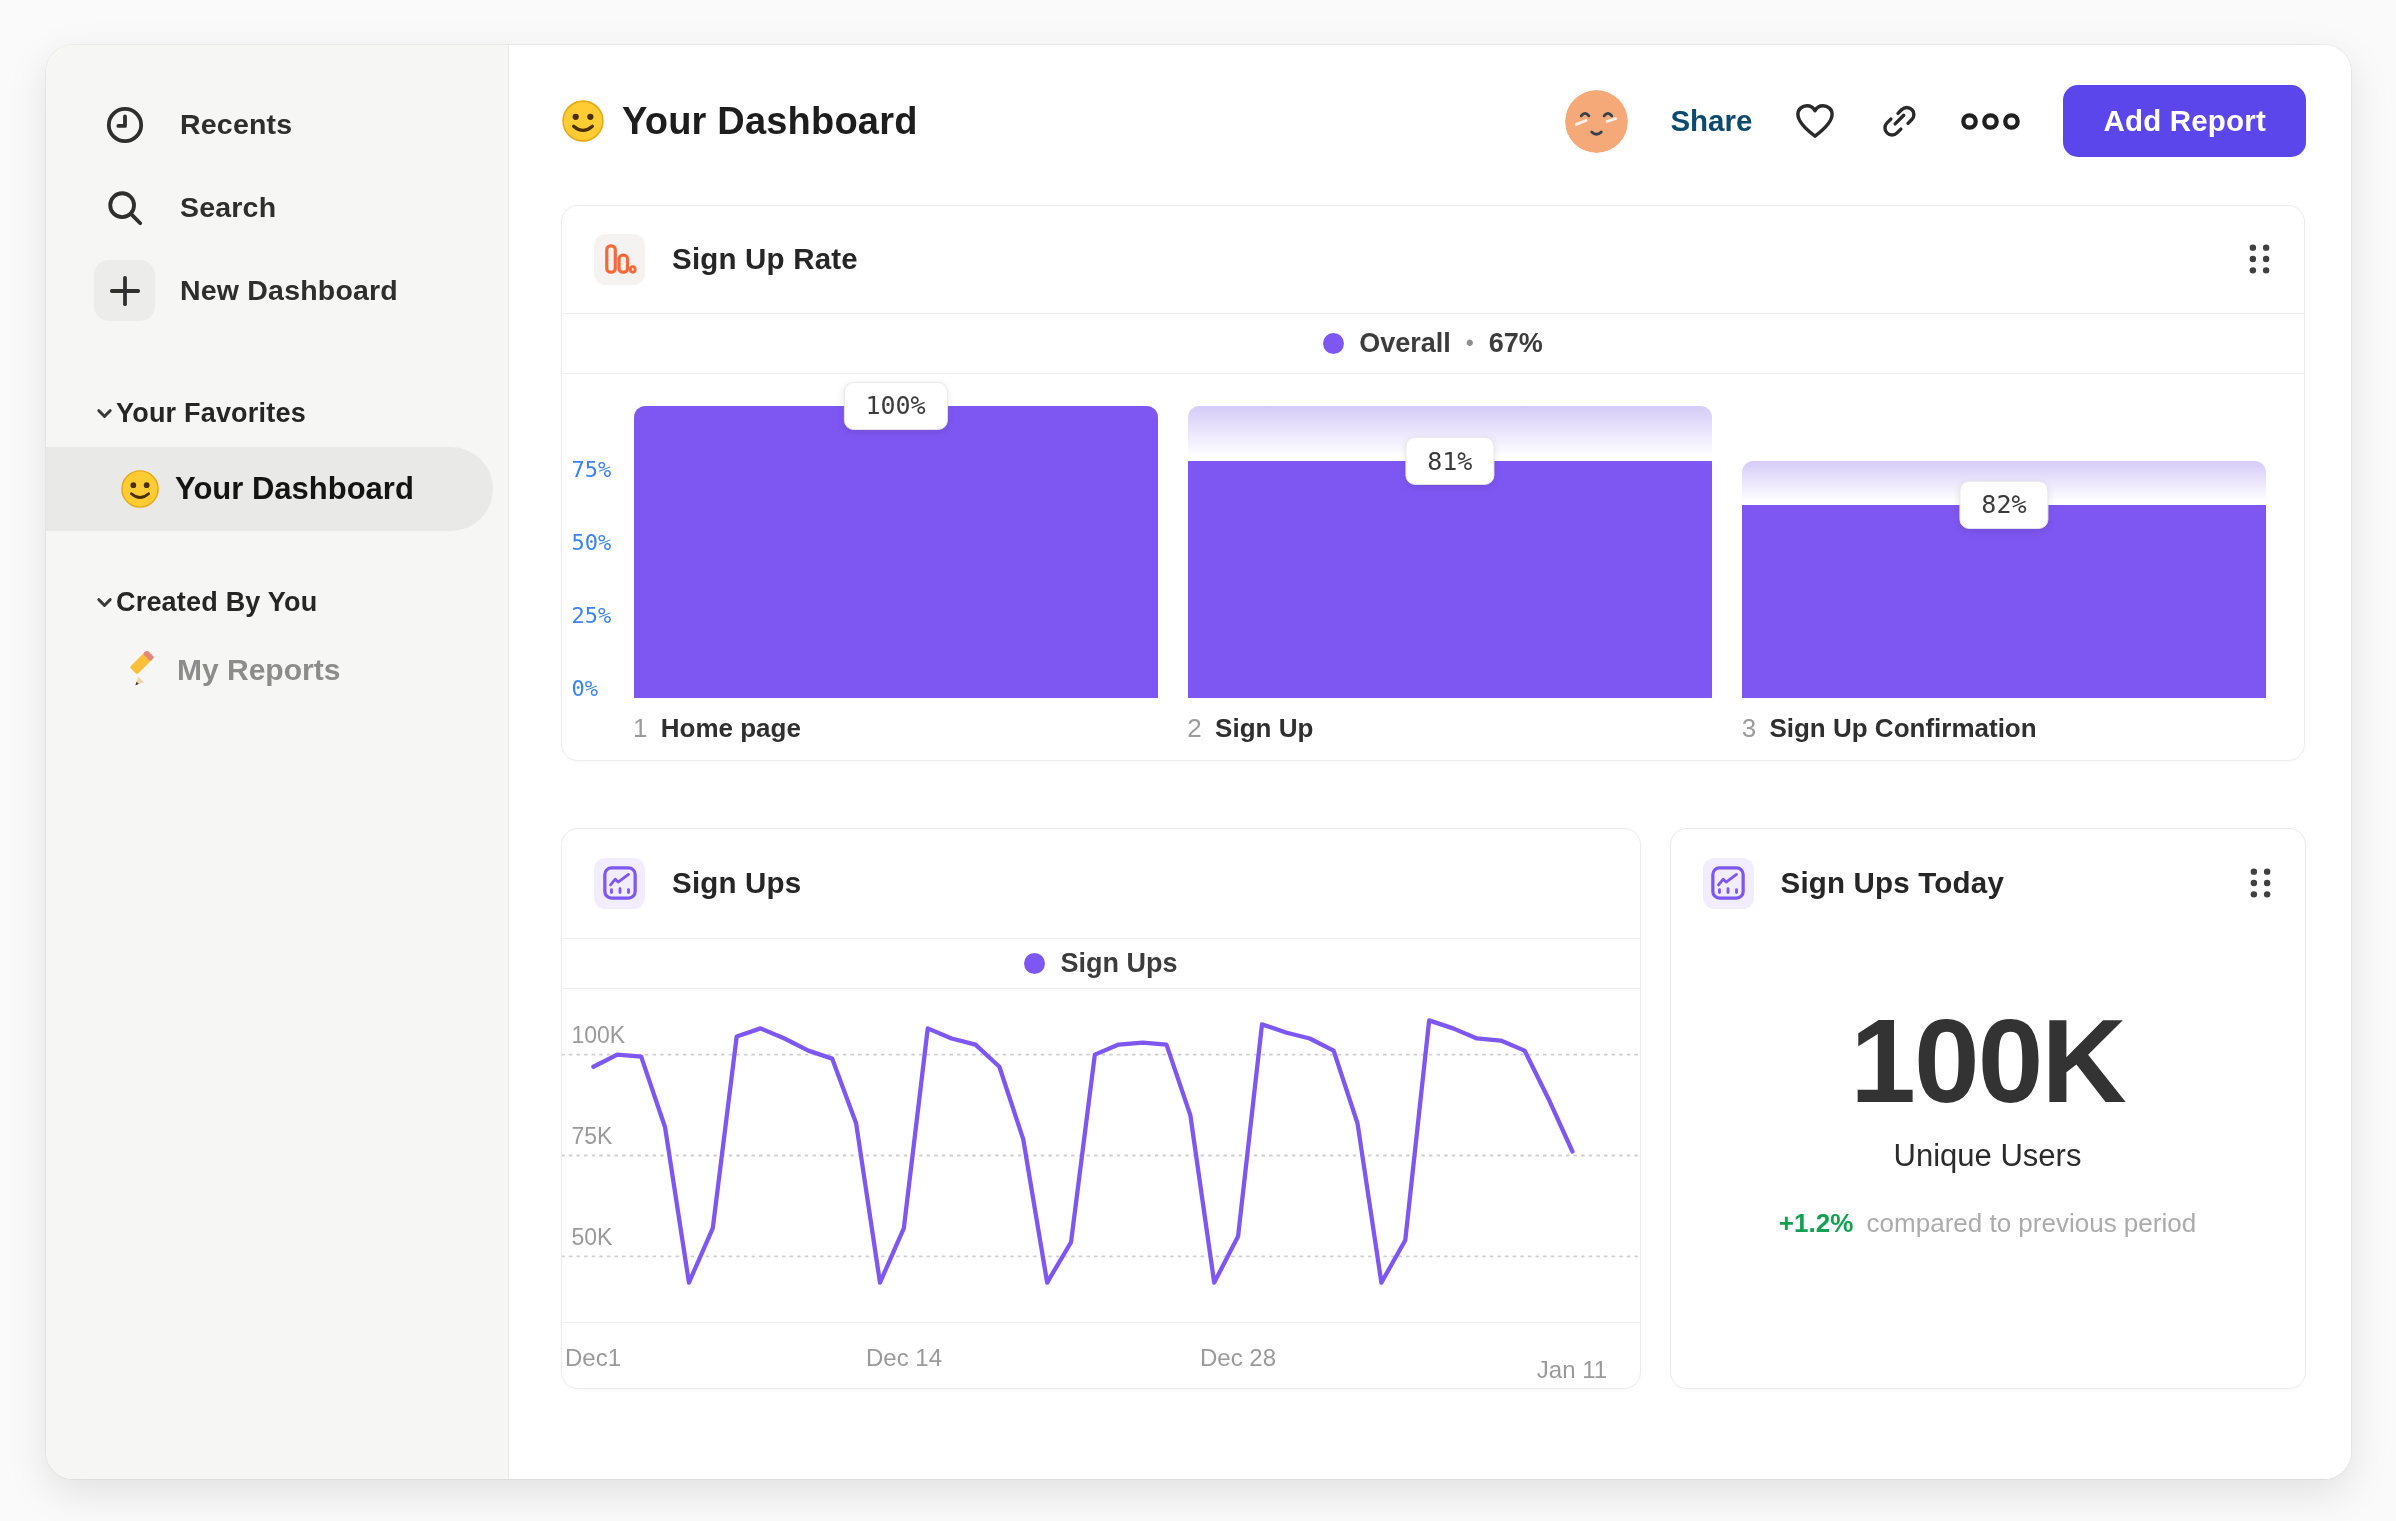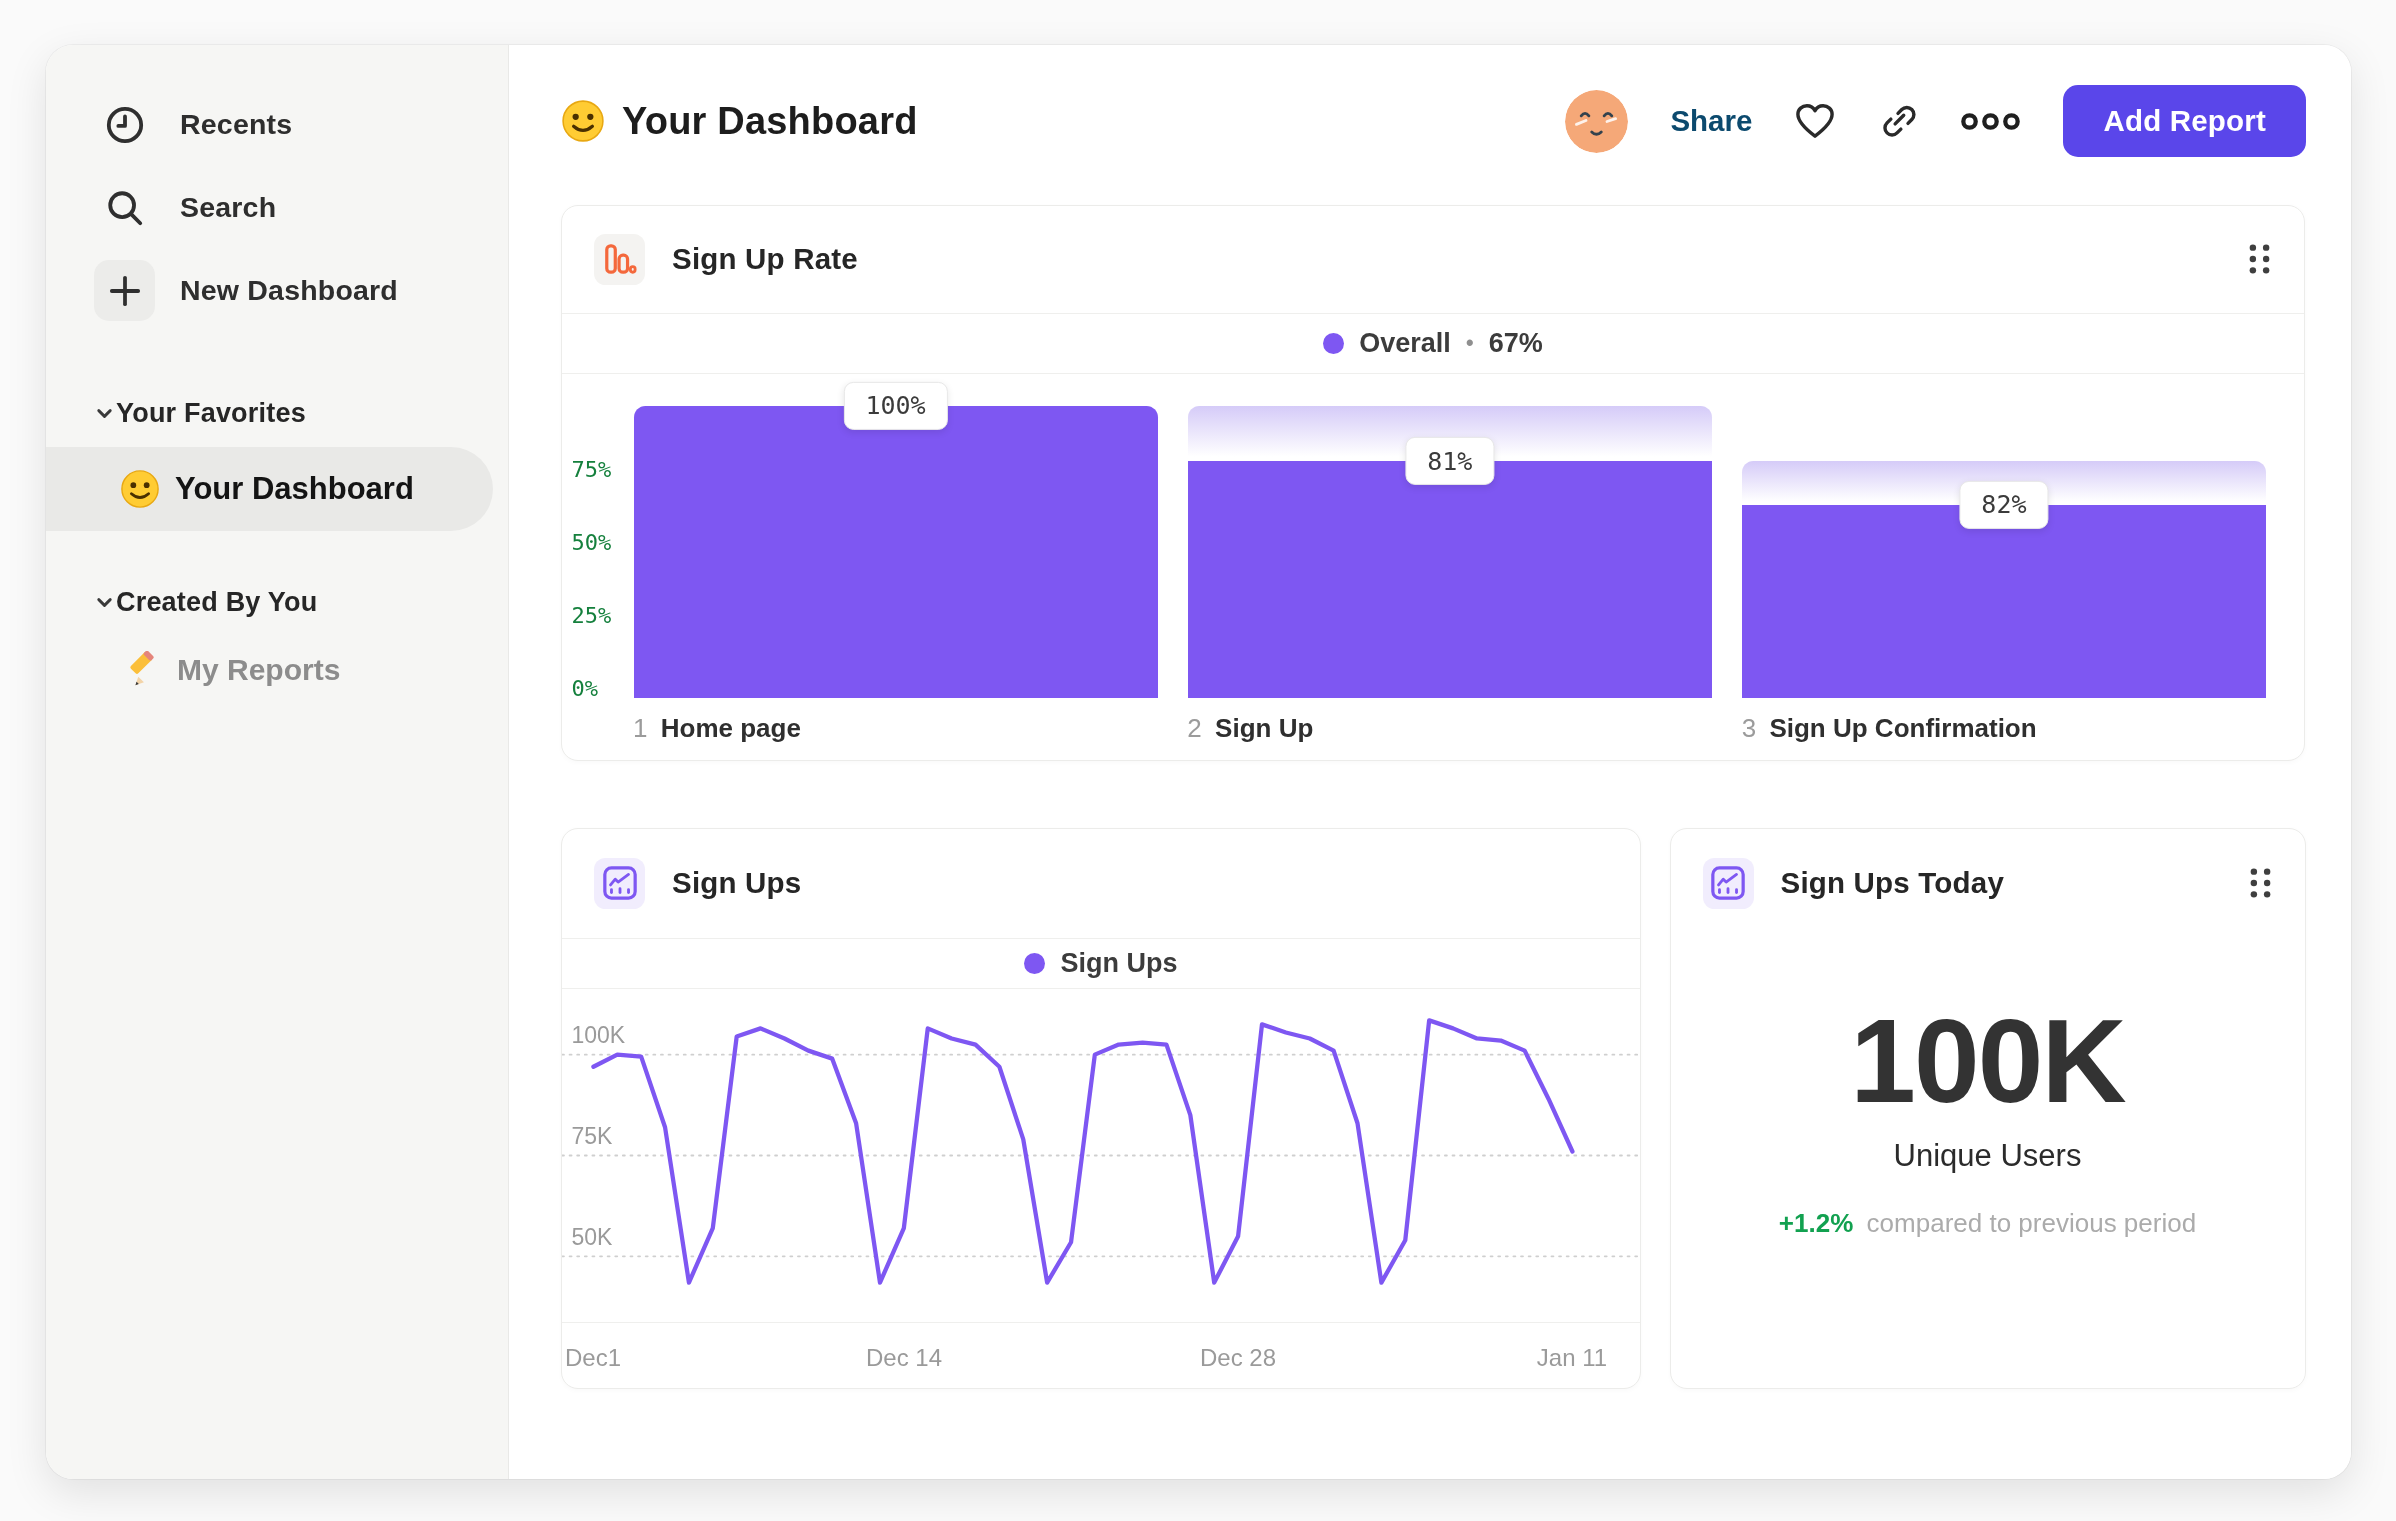--- a/index.html
+++ b/index.html
@@ -71,21 +71,21 @@
   .divider { height:1px; background:#efefed; width:100%; }
   .legend-row { height:59px; display:flex; align-items:center; justify-content:center; gap:15px; }
   .legend-dot { width:21px; height:21px; border-radius:50%; background:#7e57f2; }
   .legend-txt { font-size:27px; font-weight:600; color:#3c3c3c; }
   .legend-sep { font-size:23px; color:#8f8f8f; }
 
   
   .funnel-card { margin-top:7.6px; height:556px; width:1744px; }
   .funnel-body { padding:32px 38px 0 9.5px; display:flex; }
   .funnel-ylabels { width:62px; position:relative; height:292px; flex-shrink:0; }
-  .funnel-ylabels .yl { position:absolute; left:0; font-size:22px; color:#15803d; }
+  .funnel-ylabels .yl { position:absolute; left:0; font-size:22px; color:#3b82f6; }
   .funnel-bars { flex:1; display:flex; gap:30px; height:292px; }
   .bar-track { flex:1; position:relative; height:100%; }
   .bar-cap { position:absolute; left:0; right:0; border-radius:11.4px 11.4px 0 0;
              background:linear-gradient(180deg, #d5cbf8 0%, rgba(255,255,255,0) 92%); }
   .bar-solid { position:absolute; left:0; right:0; bottom:0; background:#7e57f2; }
   .bar-solid.rounded { border-radius:11.4px 11.4px 0 0; }
   .bar-tip {
     position:absolute; left:50%; transform:translate(-50%,-50%);
     background:#fff; border:1px solid #e8e8e8; border-radius:9.5px;
     box-shadow:0 2.9px 7.6px rgba(0,0,0,.09);
@@ -350,21 +350,21 @@
               <polyline points="33.0,81.7 58.1,69.0 83.2,71.1 108.3,145.3 133.4,308.6 158.5,251.3 183.6,49.9 208.7,41.4 233.8,52.0 258.9,64.8 284.0,73.2 309.1,141.1 334.2,308.6 359.3,251.3 384.4,41.4 409.5,52.0 434.6,58.4 459.7,81.7 484.8,158.0 509.9,308.6 535.0,266.2 560.0,69.0 585.1,58.4 610.2,56.3 635.3,58.4 660.4,132.6 685.5,308.6 710.6,259.8 735.7,37.2 760.8,45.7 785.9,52.0 811.0,64.8 836.1,141.1 861.2,308.6 886.3,264.0 911.4,33.0 936.5,41.4 961.6,52.0 986.7,54.2 1011.8,64.8 1036.9,115.6 1062.0,170.8" fill="none" stroke="#7e57f2" stroke-width="4.5" stroke-linejoin="round" stroke-linecap="round"></polyline>
             </svg>
           <span class="line-ytick" id="yt0" style="bottom: 273px;">100K</span>
           <span class="line-ytick" id="yt1" style="bottom: 172px;">75K</span>
           <span class="line-ytick" id="yt2" style="bottom: 71px;">50K</span>
         </div>
         <div class="line-xlabels">
           <span class="xt" id="xt0" style="left: 31px;">Dec1</span>
           <span class="xt" id="xt1" style="left: 342px;">Dec 14</span>
           <span class="xt" id="xt2" style="left: 676px;">Dec 28</span>
-          <span class="xt" id="xt3" style="left: 1010px;">Jan 11</span>
+          <span class="xt" id="xt3" style="left: 1010px; margin-top: 12px;">Jan 11</span>
         </div>
       </div>
 
       <div class="card metric-card">
         <div class="card-header">
           <span class="icon-tile lav">
             <svg width="36" height="36" viewBox="0 0 38 38" fill="none">
               <rect x="3" y="3" width="32" height="32" rx="7" stroke="#7e57f2" stroke-width="3.4"></rect>
               <polyline points="9,21 14,15 17,18 28,10" stroke="#7e57f2" stroke-width="3" fill="none" stroke-linecap="round" stroke-linejoin="round"></polyline>
               <line x1="10" y1="26" x2="10" y2="29" stroke="#7e57f2" stroke-width="3" stroke-linecap="round"></line>

